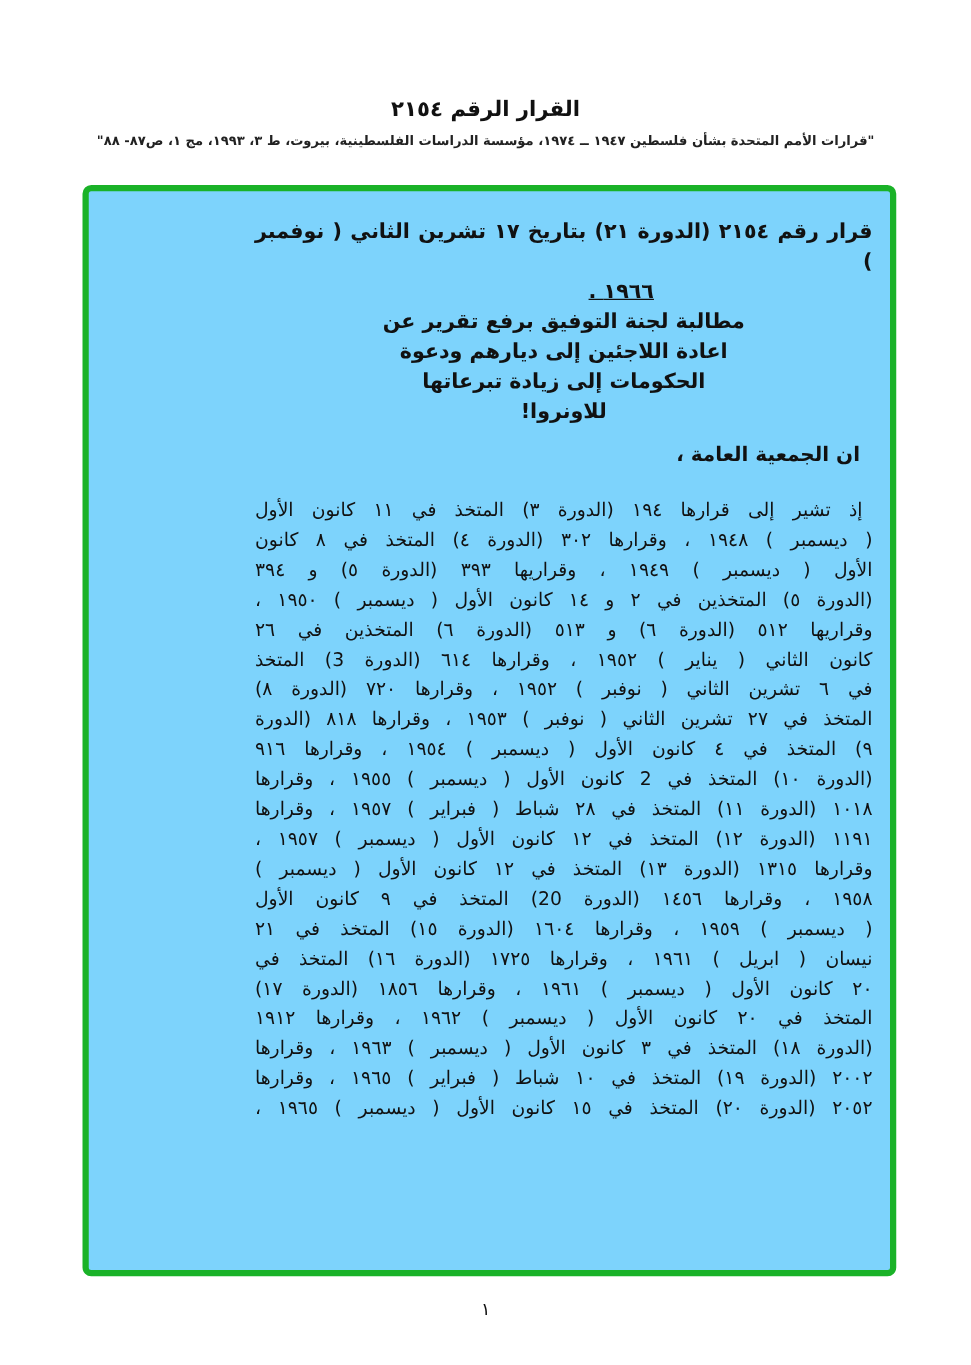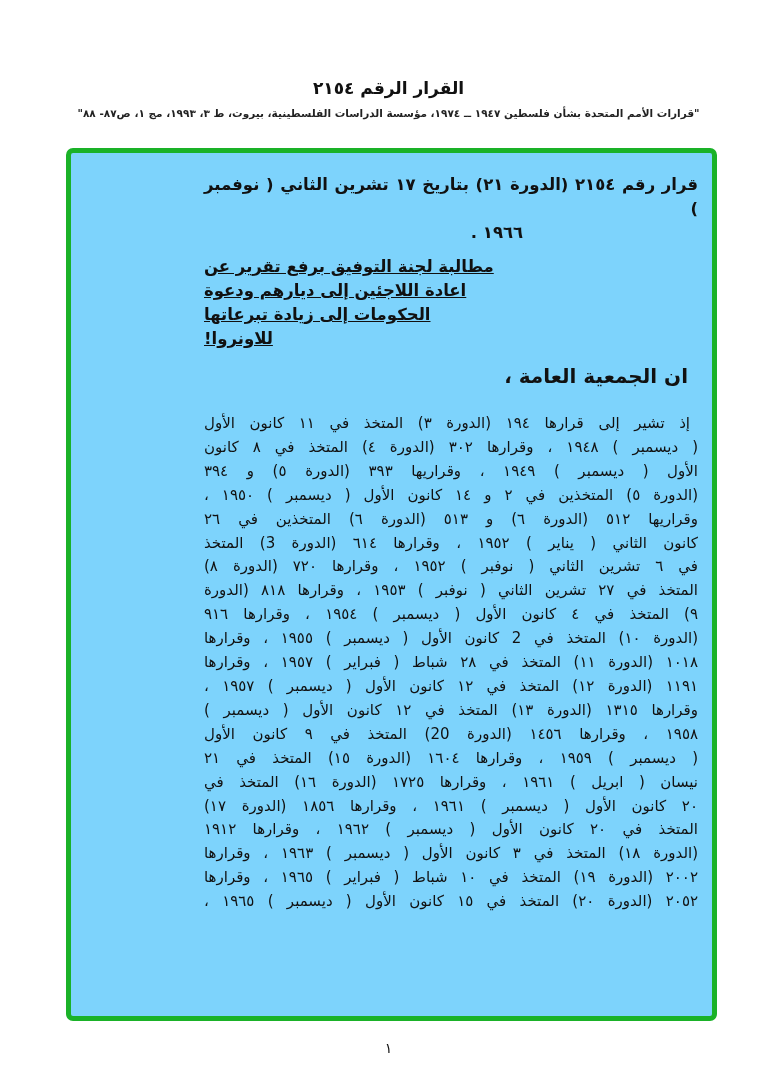--- a/index.html
+++ b/index.html
@@ -28,31 +28,30 @@
   }
   .box-content {
     position:absolute;
     top:20px; right:14px;
     width:494px;
     direction:rtl;
   }
 
   .intro { font-size:16.5px; font-weight:bold; line-height:24px; }
   .intro-line1 { text-align:justify; text-align-last:justify; }
-  .intro-line2 { text-align:center; transform:translateX(46px); }
+  .intro-line2 { text-align:center; transform:translateX(46px);text-decoration:underline; }
 
   .res-heading {
-    margin-top:10px;
     font-size:16.5px; font-weight:bold;
-    line-height:24px; text-align:left;text-decoration:underline;
+    line-height:24px; text-align:center;
   }
 
   .preamble {
     margin-top:13px;
-    font-size:20px; font-weight:bold;
+    font-size:16px; font-weight:bold;
     text-align:right; padding-right:10px;
   }
 
   .res-body { margin-top:24px; font-size:15px; line-height:23.9px; }
   .body-line { text-align:justify; text-align-last:justify; }
   .body-line:first-child { text-indent:8px; }
 
   
   .page-number {
     position:absolute; bottom:36px; left:0; right:0;

